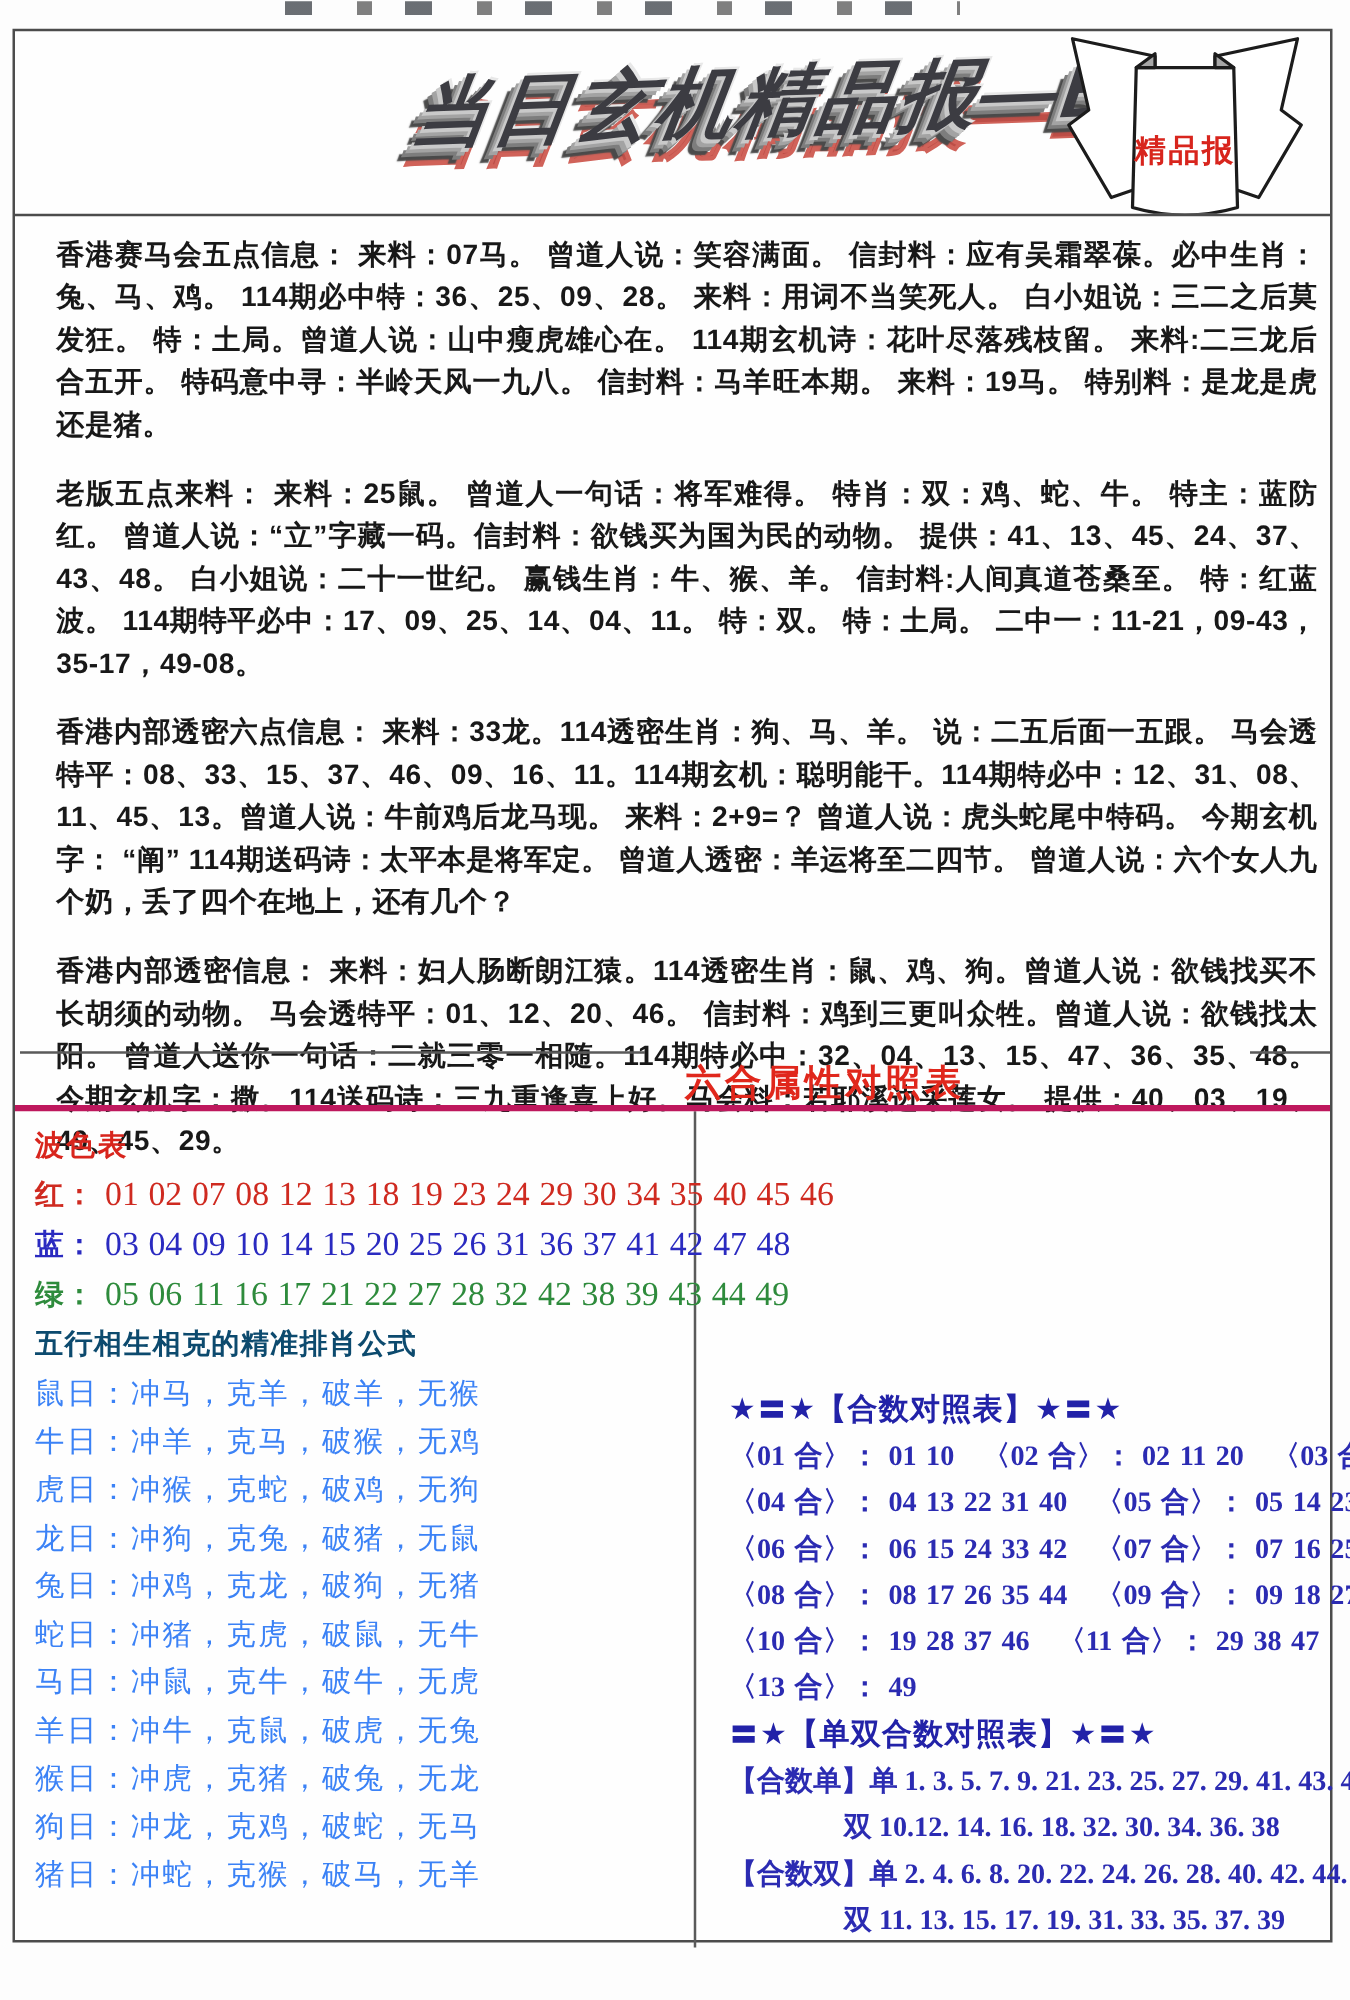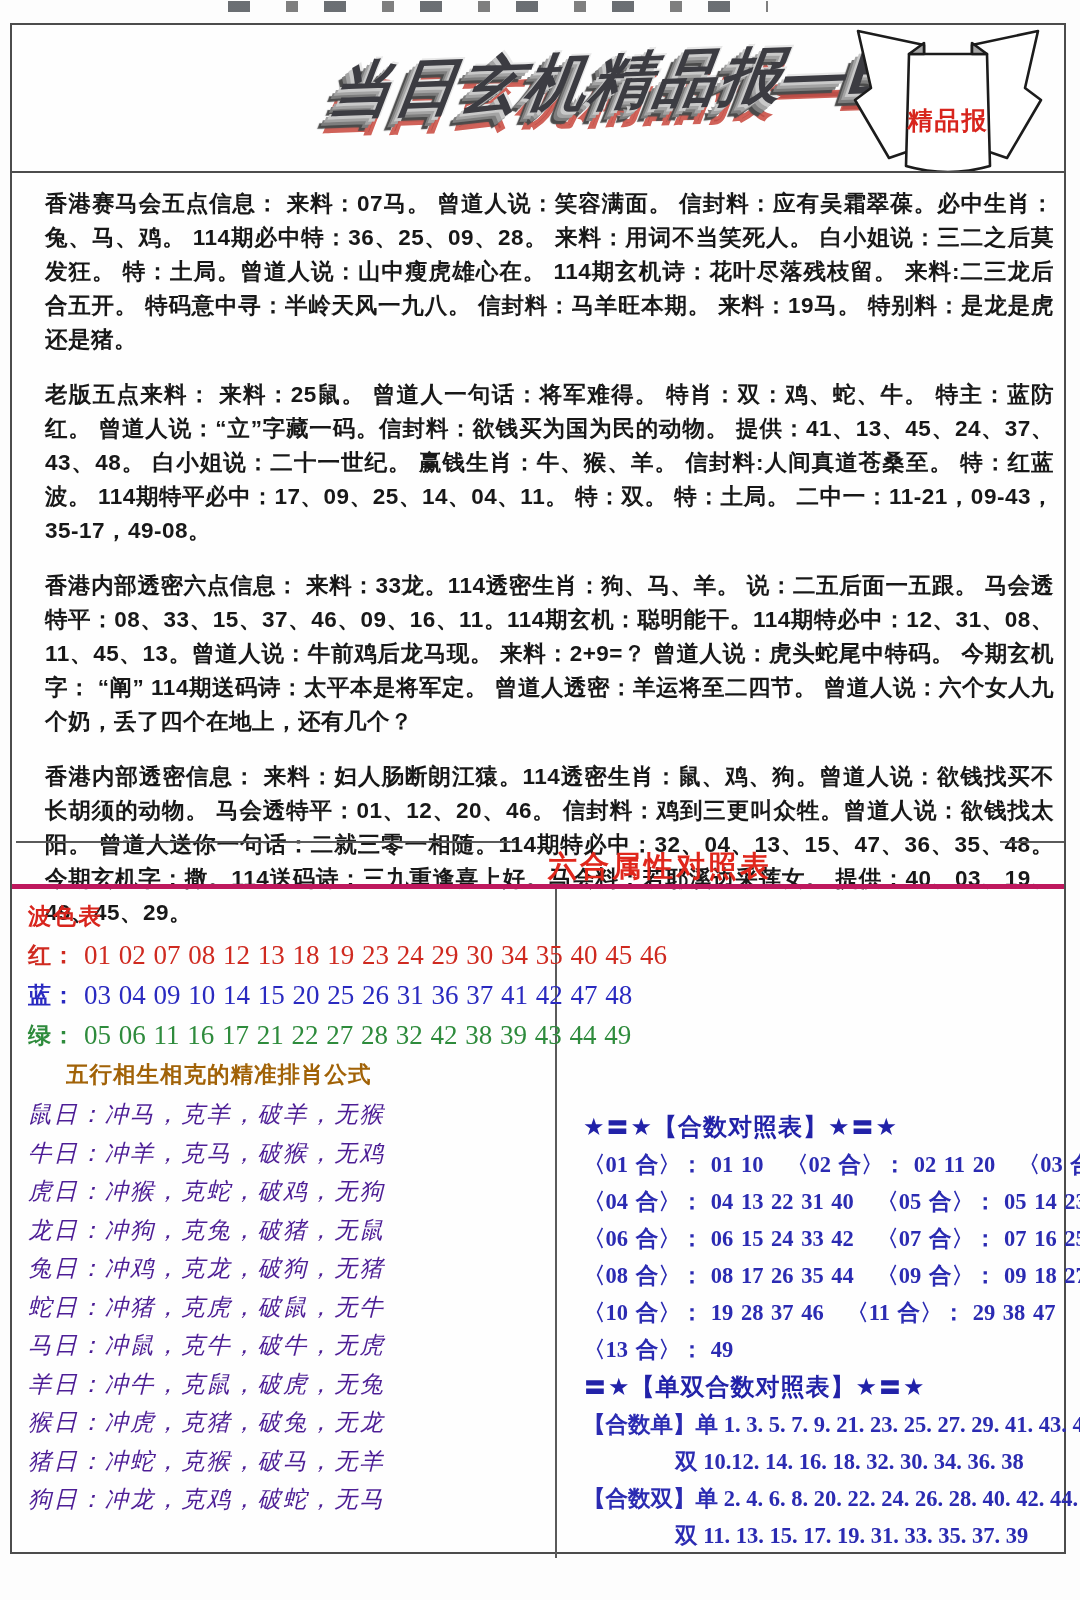--- a/index.html
+++ b/index.html
@@ -67,26 +67,26 @@
   .color-row .lbl{font-size:23px;font-weight:700;letter-spacing:1px;}
   .color-row .nums{
     font-family:"Liberation Serif","DejaVu Serif",serif;
     font-size:27px;font-weight:400;margin-left:8px;word-spacing:1px;
   }
   .c-red{color:#cf2a20;}
   .c-blue{color:#2a2ac0;}
   .c-green{color:#2e8b3c;}
   .wuxing-title{
     margin-top:4px;height:36px;font-size:22.5px;font-weight:600;
-    color:#a16207;letter-spacing:1px;margin-left:38px;
+    color:#0c4a6e;letter-spacing:1px;
   }
   .zodiac{list-style:none;margin:0;padding:0;}
   .zodiac li{
-    line-height:38.5px;font-size:23.5px;color:#4c1d95;
-    letter-spacing:2px;font-weight:500;white-space:nowrap;font-style:italic;
+    line-height:38.5px;font-size:23.5px;color:#3b82f6;
+    letter-spacing:2px;font-weight:500;white-space:nowrap;
   }
   .hesu-header,.hesu-header2{
     height:38px;font-size:24px;font-weight:800;color:#2222a8;letter-spacing:1px;
   }
   .hesu-row{
     height:37px;font-family:"Liberation Serif","DejaVu Serif",serif;
     font-size:22.5px;font-weight:700;color:#2b2bb2;white-space:nowrap;word-spacing:2px;
   }
   .ds-row{
     height:37px;font-family:"Liberation Serif","DejaVu Serif",serif;
@@ -154,22 +154,22 @@
       <ul class="zodiac">
         <li>鼠日：冲马，克羊，破羊，无猴</li>
         <li>牛日：冲羊，克马，破猴，无鸡</li>
         <li>虎日：冲猴，克蛇，破鸡，无狗</li>
         <li>龙日：冲狗，克兔，破猪，无鼠</li>
         <li>兔日：冲鸡，克龙，破狗，无猪</li>
         <li>蛇日：冲猪，克虎，破鼠，无牛</li>
         <li>马日：冲鼠，克牛，破牛，无虎</li>
         <li>羊日：冲牛，克鼠，破虎，无兔</li>
         <li>猴日：冲虎，克猪，破兔，无龙</li>
+        <li>狗日：冲龙，克鸡，破蛇，无马</li>
         <li>猪日：冲蛇，克猴，破马，无羊</li>
-        <li>狗日：冲龙，克鸡，破蛇，无马</li>
       </ul>
     </div>
 
     <div class="col-right">
       <div class="hesu-header">★〓★【合数对照表】★〓★</div>
       <div class="hesu-row">〈01 合〉： 01 10　〈02 合〉： 02 11 20　〈03 合〉： 03 12 21 30</div>
       <div class="hesu-row">〈04 合〉： 04 13 22 31 40　〈05 合〉： 05 14 23 32 41</div>
       <div class="hesu-row">〈06 合〉： 06 15 24 33 42　〈07 合〉： 07 16 25 34 43</div>
       <div class="hesu-row">〈08 合〉： 08 17 26 35 44　〈09 合〉： 09 18 27 36 45</div>
       <div class="hesu-row">〈10 合〉： 19 28 37 46　〈11 合〉： 29 38 47　〈12 合〉： 39 48</div>

